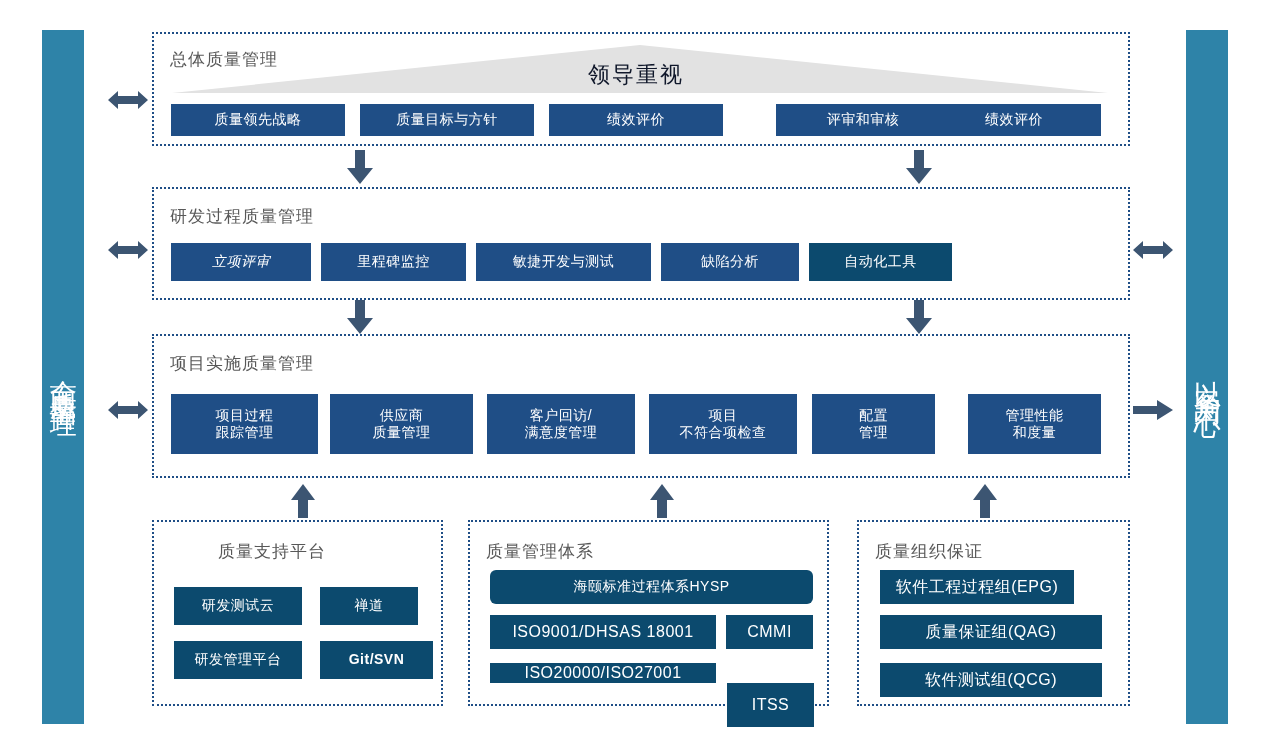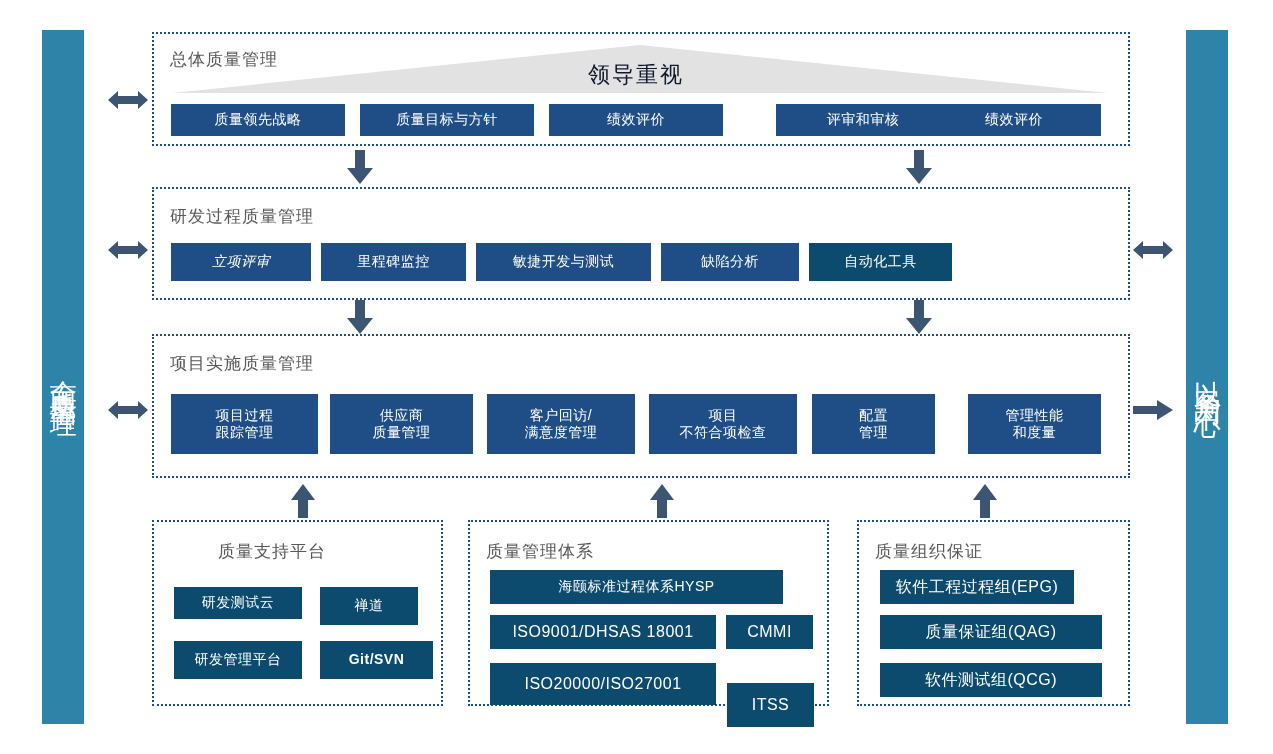--- a/index.html
+++ b/index.html
@@ -113,31 +113,31 @@
 满意度管理</div>
   <div class="box navy" style="left:649px;top:394px;width:148px;height:60px;">项目
 不符合项检查</div>
   <div class="box navy" style="left:812px;top:394px;width:123px;height:60px;">配置
 管理</div>
   <div class="box navy" style="left:968px;top:394px;width:133px;height:60px;">管理性能
 和度量</div>
 
   <div class="panel" style="left:152px;top:520px;width:291px;height:186px;"></div>
   <div class="panel-title" style="left:170px;top:540px;margin-left:48px;">质量支持平台</div>
-  <div class="box teal" style="left:174px;top:587px;width:128px;height:32px;">研发测试云</div>
+  <div class="box teal" style="left:174px;top:587px;width:128px;height:38px;">研发测试云</div>
   <div class="box teal" style="left:320px;top:587px;width:98px;height:38px;">禅道</div>
   <div class="box teal" style="left:174px;top:641px;width:128px;height:38px;">研发管理平台</div>
   <div class="box teal bold" style="left:320px;top:641px;width:113px;height:38px;">Git/SVN</div>
 
   <div class="panel" style="left:468px;top:520px;width:361px;height:186px;"></div>
   <div class="panel-title" style="left:486px;top:540px;">质量管理体系</div>
-  <div class="box teal" style="left:490px;top:570px;width:293px;height:34px;">海颐标准过程体系HYSP</div>
+  <div class="box teal" style="left:490px;top:570px;width:323px;height:34px;border-radius:6px;">海颐标准过程体系HYSP</div>
   <div class="box teal small" style="left:490px;top:615px;width:226px;height:34px;">ISO9001/DHSAS 18001</div>
   <div class="box teal small" style="left:726px;top:615px;width:87px;height:34px;">CMMI</div>
-  <div class="box teal small" style="left:490px;top:663px;width:226px;height:42px;">ISO20000/ISO27001</div>
+  <div class="box teal small" style="left:490px;top:663px;width:226px;height:20px;">ISO20000/ISO27001</div>
   <div class="box teal small" style="left:727px;top:663px;width:87px;height:44px;margin-top:20px;">ITSS</div>
 
   <div class="panel" style="left:857px;top:520px;width:273px;height:186px;"></div>
   <div class="panel-title" style="left:875px;top:540px;">质量组织保证</div>
   <div class="box teal small" style="left:880px;top:570px;width:194px;height:34px;">软件工程过程组(EPG)</div>
   <div class="box teal small" style="left:880px;top:615px;width:222px;height:34px;">质量保证组(QAG)</div>
   <div class="box teal small" style="left:880px;top:663px;width:222px;height:34px;">软件测试组(QCG)</div>
 
   <div class="arrow" style="left:108px;top:88px;">
     <svg width="40" height="24" viewBox="0 0 40 24">

